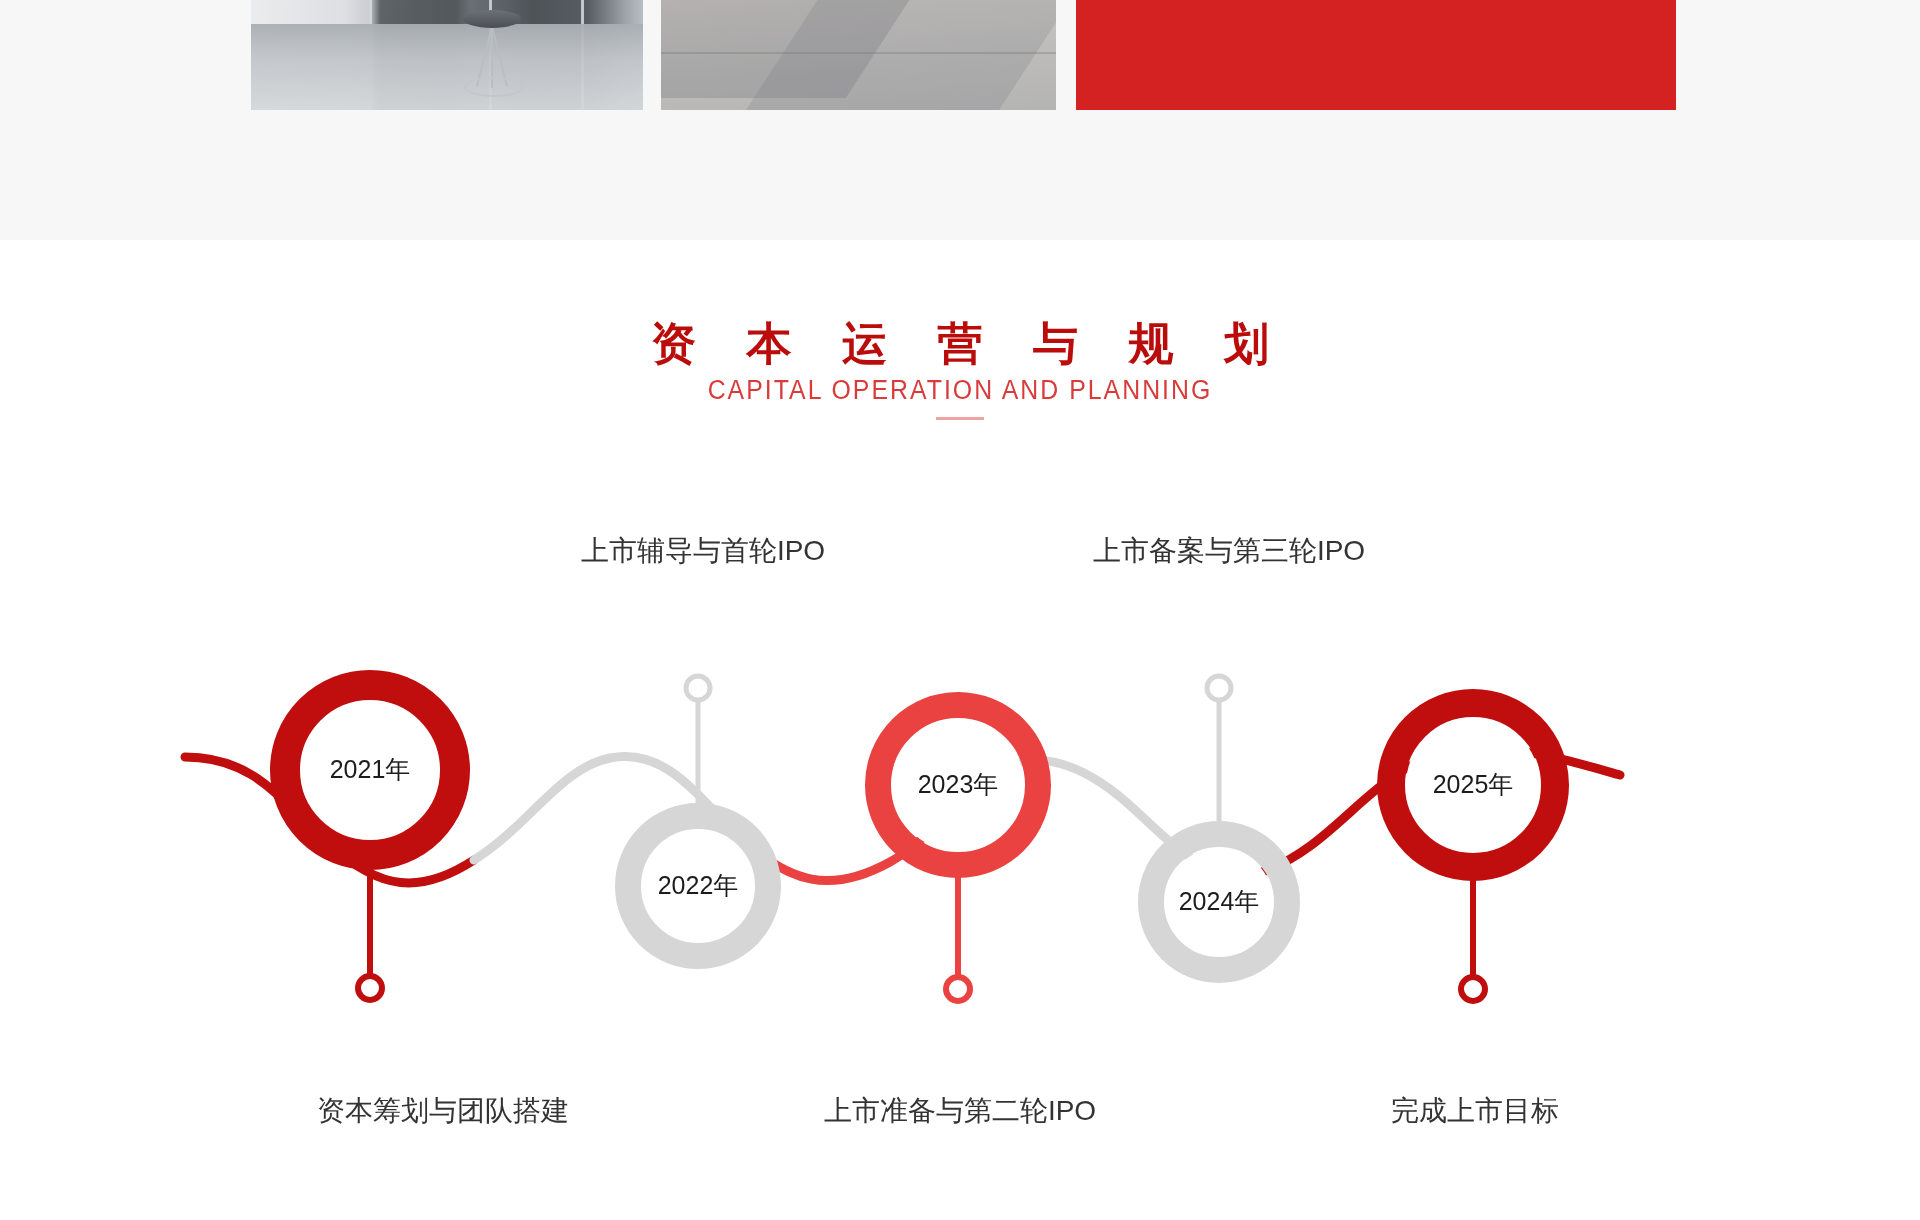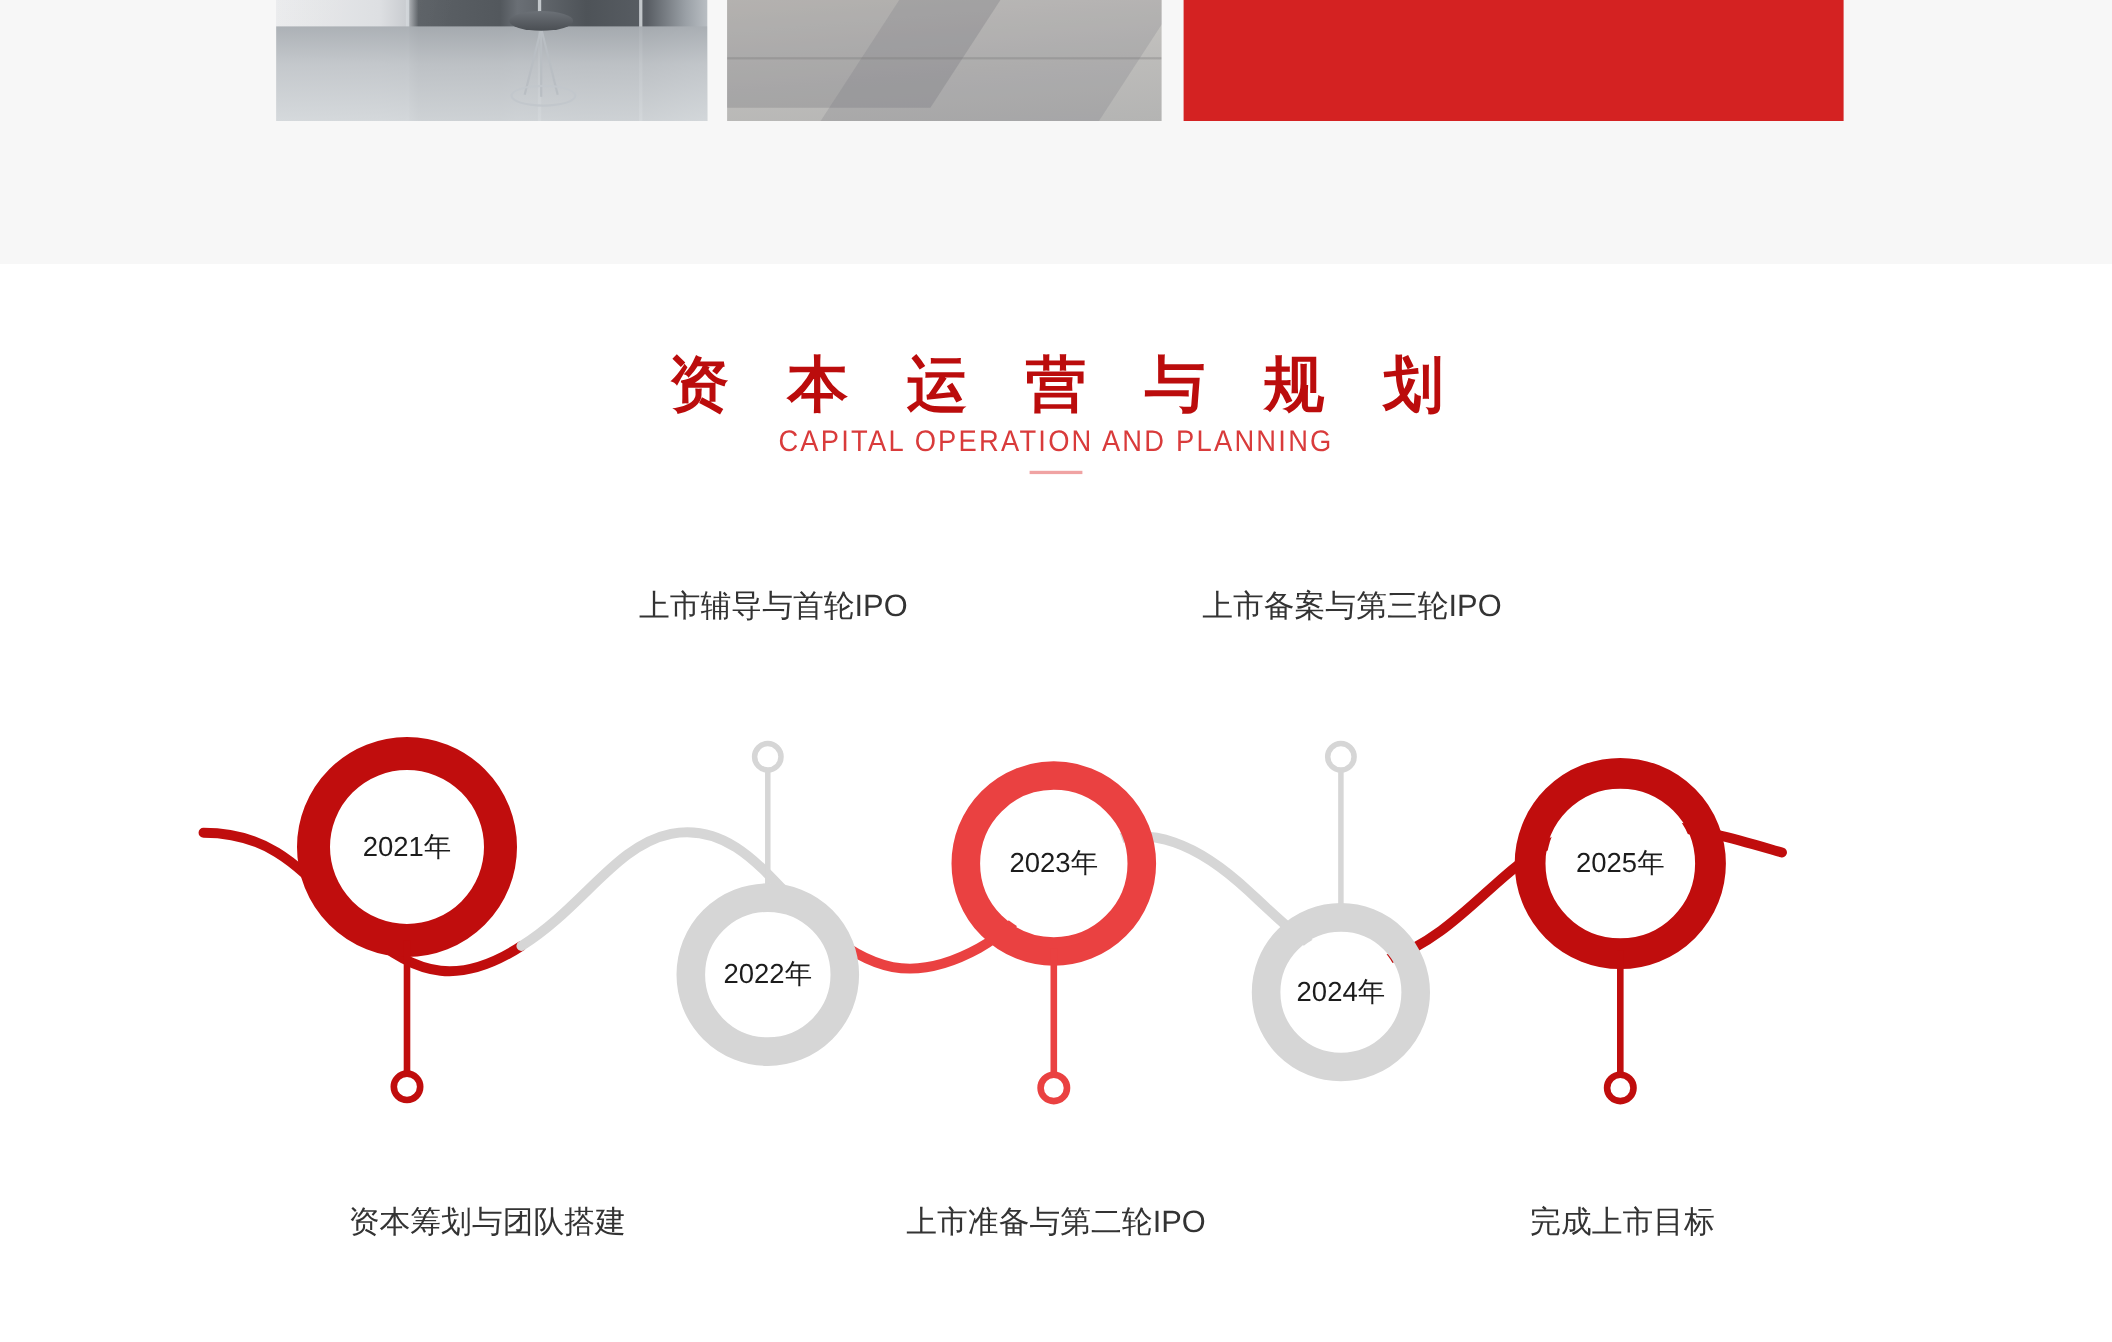--- a/index.html
+++ b/index.html
@@ -54,21 +54,21 @@
     background:rgba(110,112,118,.20);
     transform:skewX(-33deg);
   }
   .panel-road .seam{position:absolute;height:2px;background:rgba(120,120,120,.35);}
 
   .panel-red{left:1076px;width:600px;background:#d42222;}
 
   
   .title-block{position:absolute;left:0;top:318px;width:1920px;text-align:center;}
   .title-cn{
-    font-size:55px;font-weight:700;color:#bb0c0c;letter-spacing:19px;
+    font-size:45px;font-weight:700;color:#bb0c0c;letter-spacing:19px;
     line-height:1.15;margin-left:19px;
   }
   .title-en{
     margin-top:5px;font-size:27px;color:#d93b3b;letter-spacing:2.2px;
     font-weight:400;transform:scaleX(.92);transform-origin:center;
   }
   .title-rule{
     width:48px;height:3px;background:#f0a3a3;margin:11px auto 0;
   }
 

